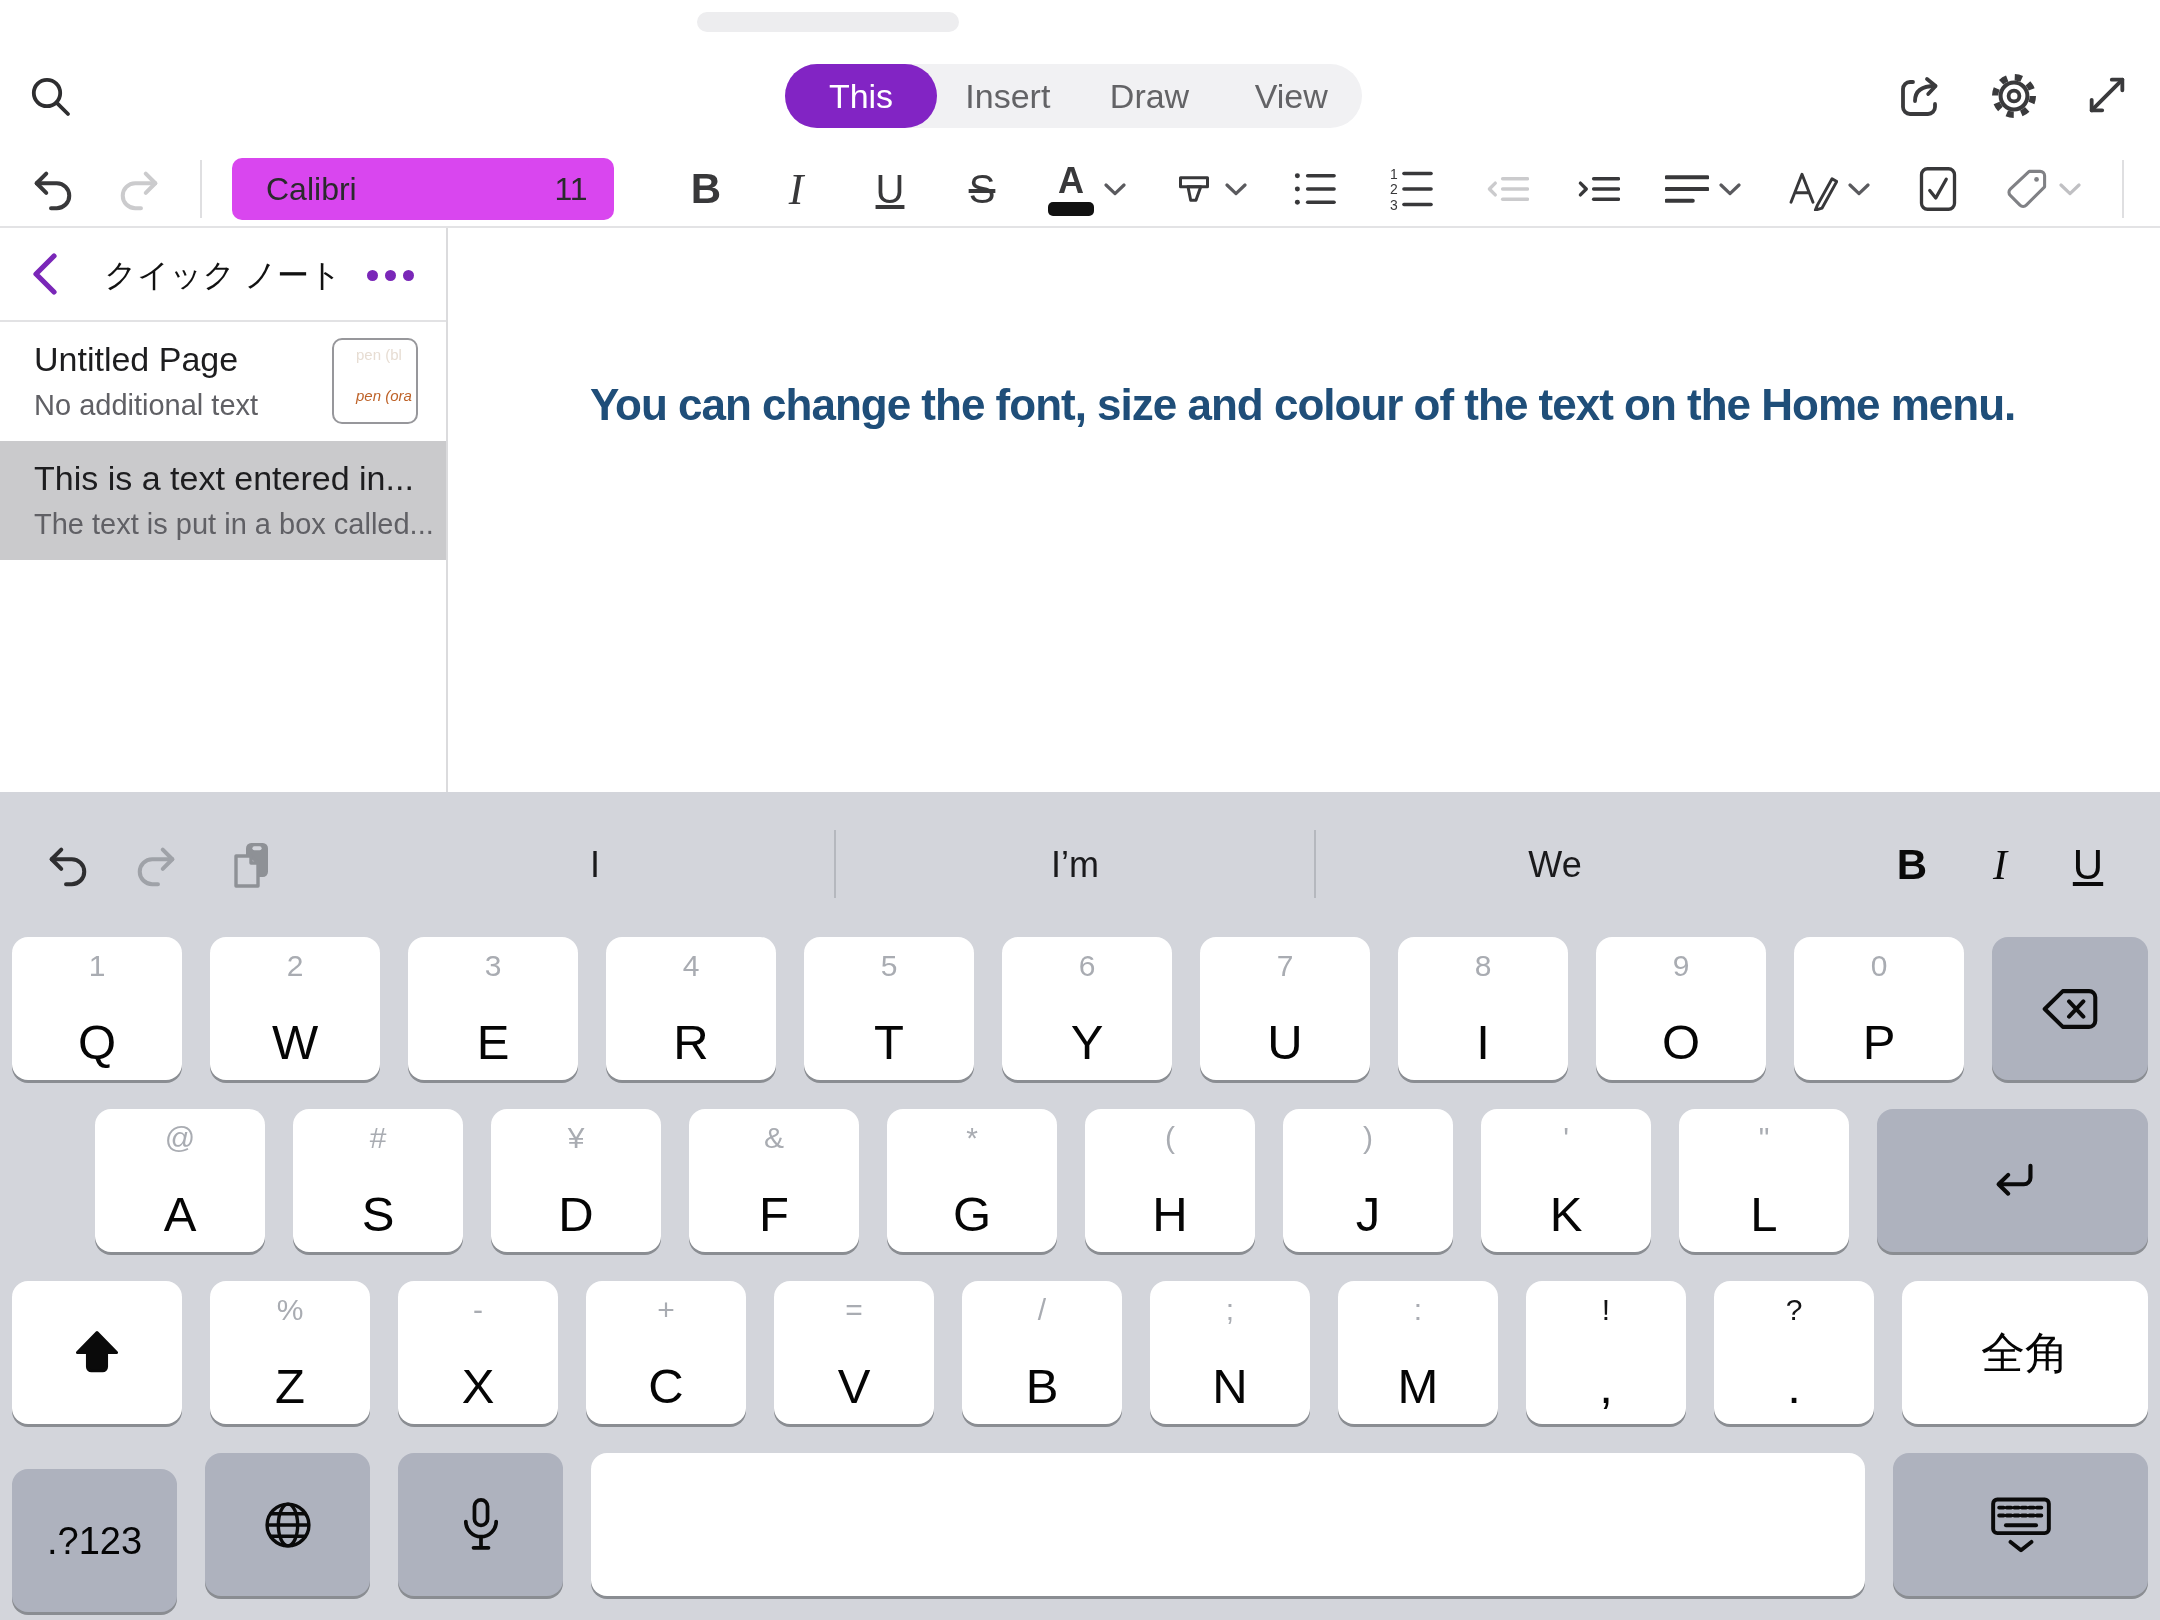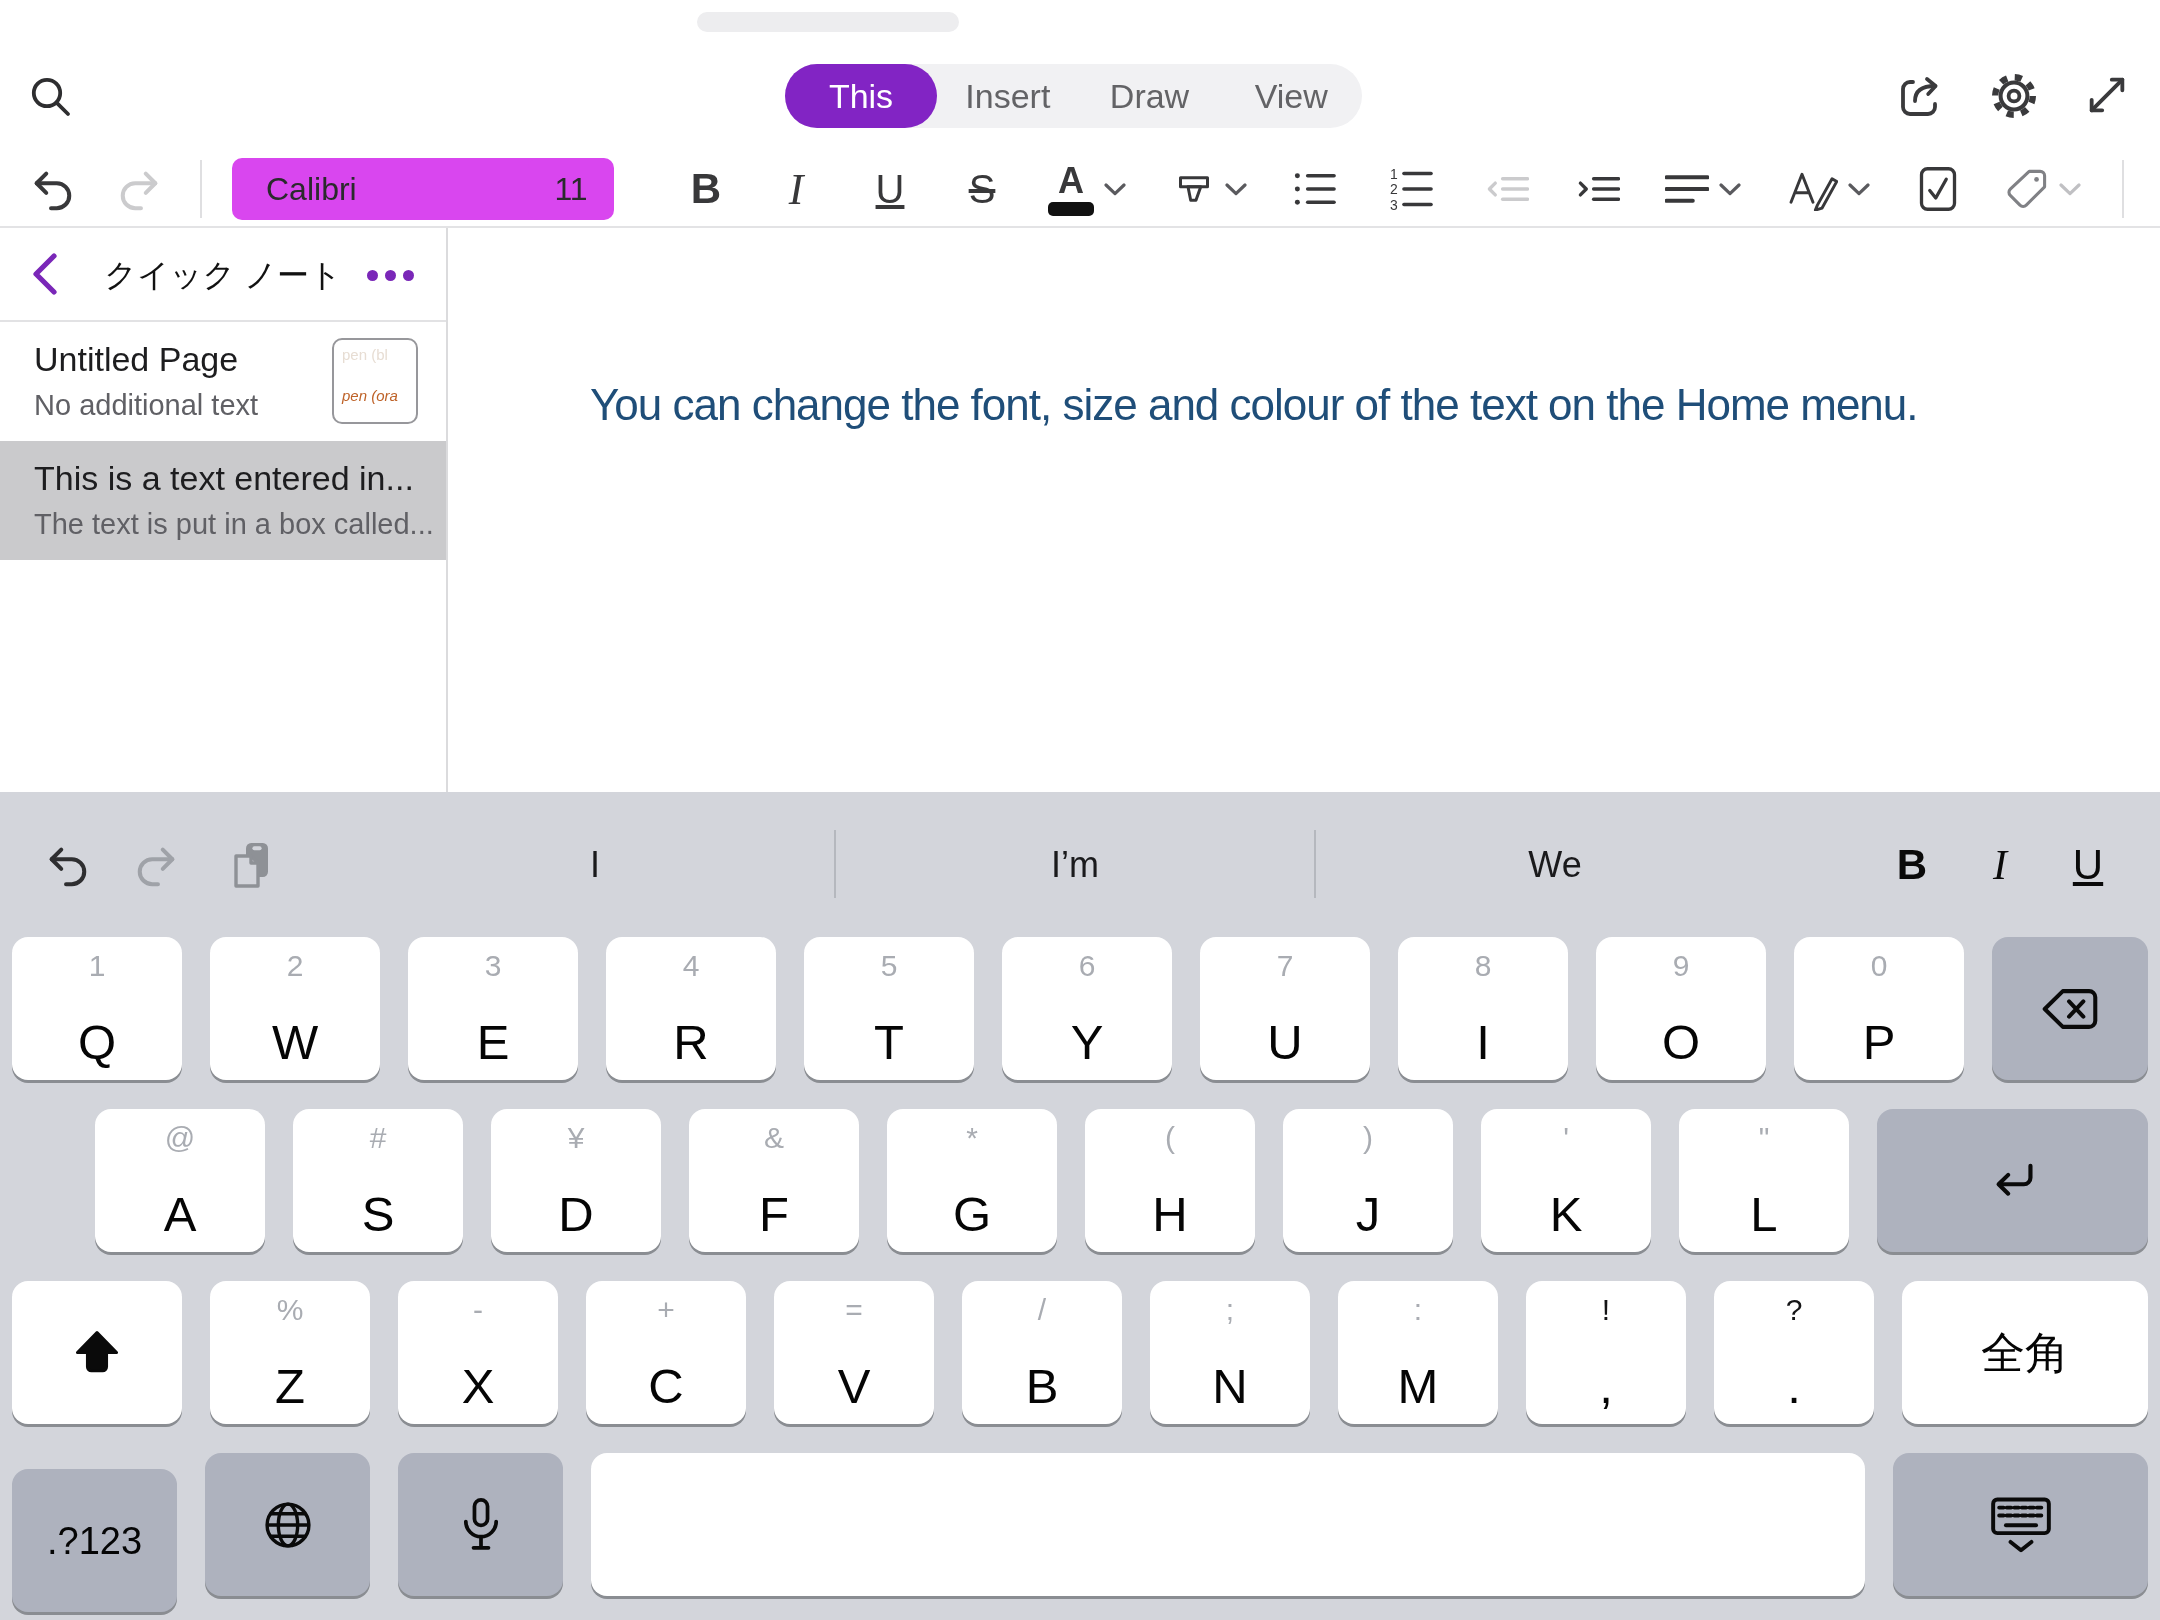--- a/index.html
+++ b/index.html
@@ -34,25 +34,25 @@
   .sidebar{position:absolute;top:228px;left:0;width:448px;height:564px;background:#fff;border-right:2px solid #dbdbdd;box-sizing:border-box;}
   .sb-head{position:relative;height:92px;border-bottom:2px solid #e2e2e4;}
   .sb-back{position:absolute;left:30px;top:24px;color:#7a27b8;}
   .sb-title{position:absolute;left:0;right:0;top:26px;text-align:center;font-size:32px;color:#111;}
   .sb-more{position:absolute;right:32px;top:42px;display:flex;gap:7px;}
   .sb-more i{width:11px;height:11px;border-radius:50%;background:#7a27b8;}
   .pitem{position:relative;height:119px;padding:18px 0 0 34px;box-sizing:border-box;}
   .pitem.sel{background:#cacacc;}
   .ptitle{font-size:34px;color:#1d1d1f;}
   .psub{font-size:29px;color:#606065;margin-top:10px;}
-  .thumb{position:absolute;right:28px;top:16px;width:86px;height:86px;border:2px solid #97979b;border-radius:10px;background:#fff;padding:6px 0 0 8px;box-sizing:border-box;overflow:hidden;}
+  .thumb{position:absolute;right:28px;top:16px;width:86px;height:86px;border:2px solid #97979b;border-radius:10px;background:#fff;padding:6px 0 0 22px;box-sizing:border-box;overflow:hidden;}
   .th1{font-size:15px;color:#e7ddd3;white-space:nowrap;}
   .th2{font-size:15px;color:#be6228;font-style:italic;white-space:nowrap;margin-top:24px;}
   
-  .note-text{position:absolute;left:590px;top:380px;font-size:44px;font-weight:normal;letter-spacing:-1px;color:#1f4e79;white-space:nowrap;}
+  .note-text{position:absolute;left:590px;top:380px;font-size:44px;font-weight:bold;letter-spacing:-1px;color:#1f4e79;white-space:nowrap;}
   
   .kb{position:absolute;top:792px;left:0;width:2160px;height:828px;background:#d3d5db;}
   .acc{position:absolute;top:0;left:0;right:0;height:145px;}
   .acc-ic{position:absolute;top:50%;transform:translateY(-50%);}
   .preds{position:absolute;left:355px;top:0;width:1440px;height:145px;display:flex;}
   .pred{flex:1;display:flex;align-items:center;justify-content:center;font-size:36px;color:#1a1a1c;position:relative;}
   .pred + .pred::before{content:"";position:absolute;left:-1px;top:38px;height:68px;width:2px;background:#b5b8be;}
   .fmtbtns{position:absolute;right:28px;top:0;height:145px;display:flex;align-items:center;}
   .fmtbtns span{width:88px;text-align:center;font-size:42px;color:#0a0a0a;}
   .rows{position:absolute;top:145px;left:0;right:0;display:flex;flex-direction:column;gap:29px;padding:0 12px;}

